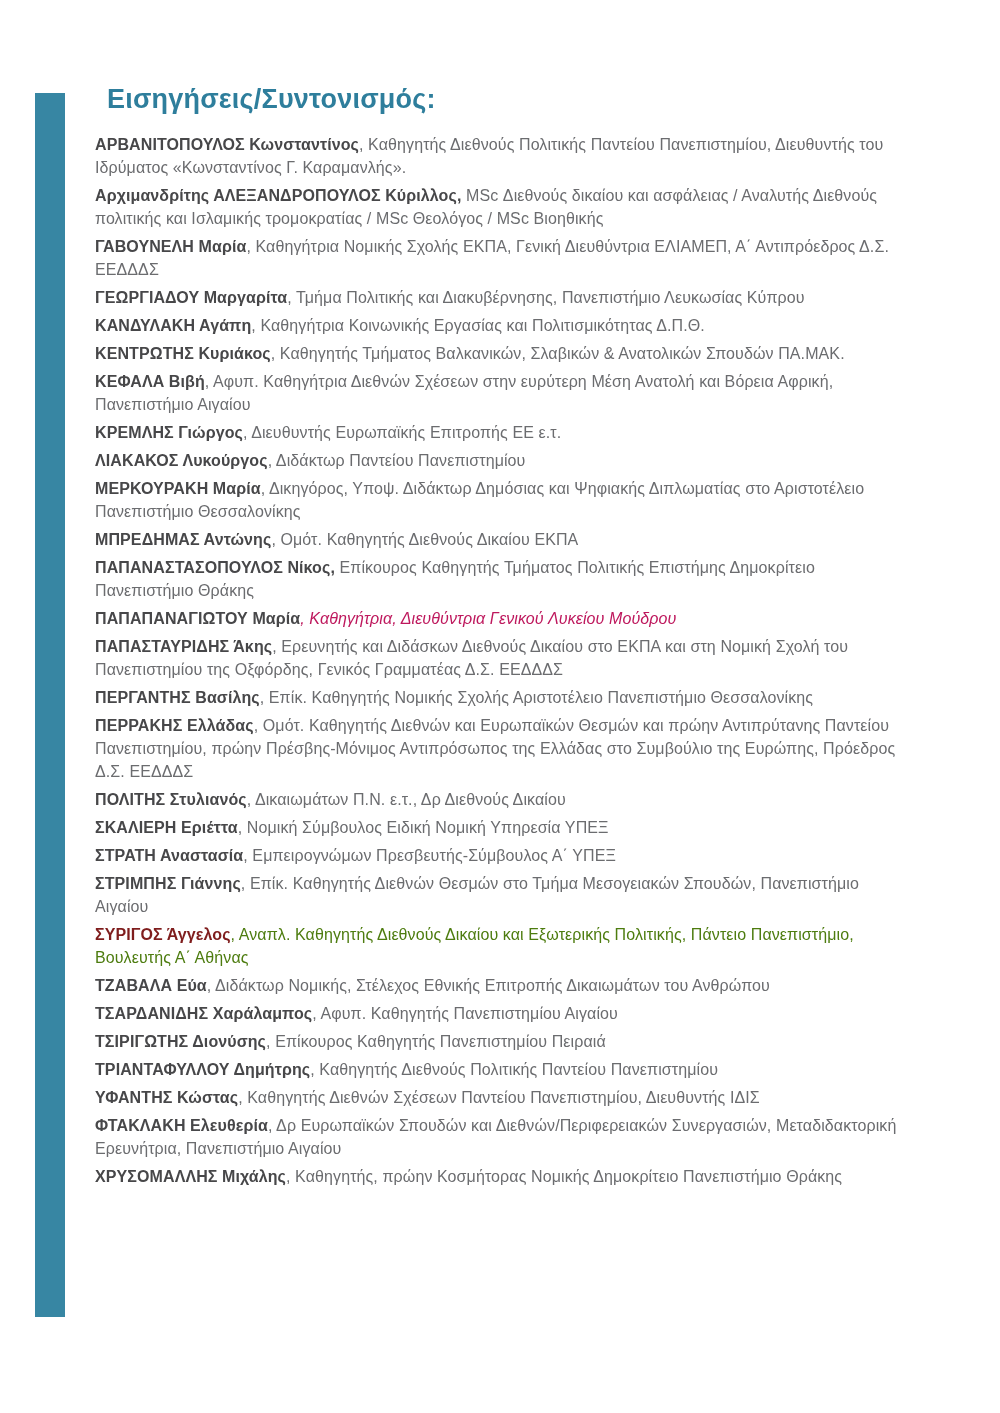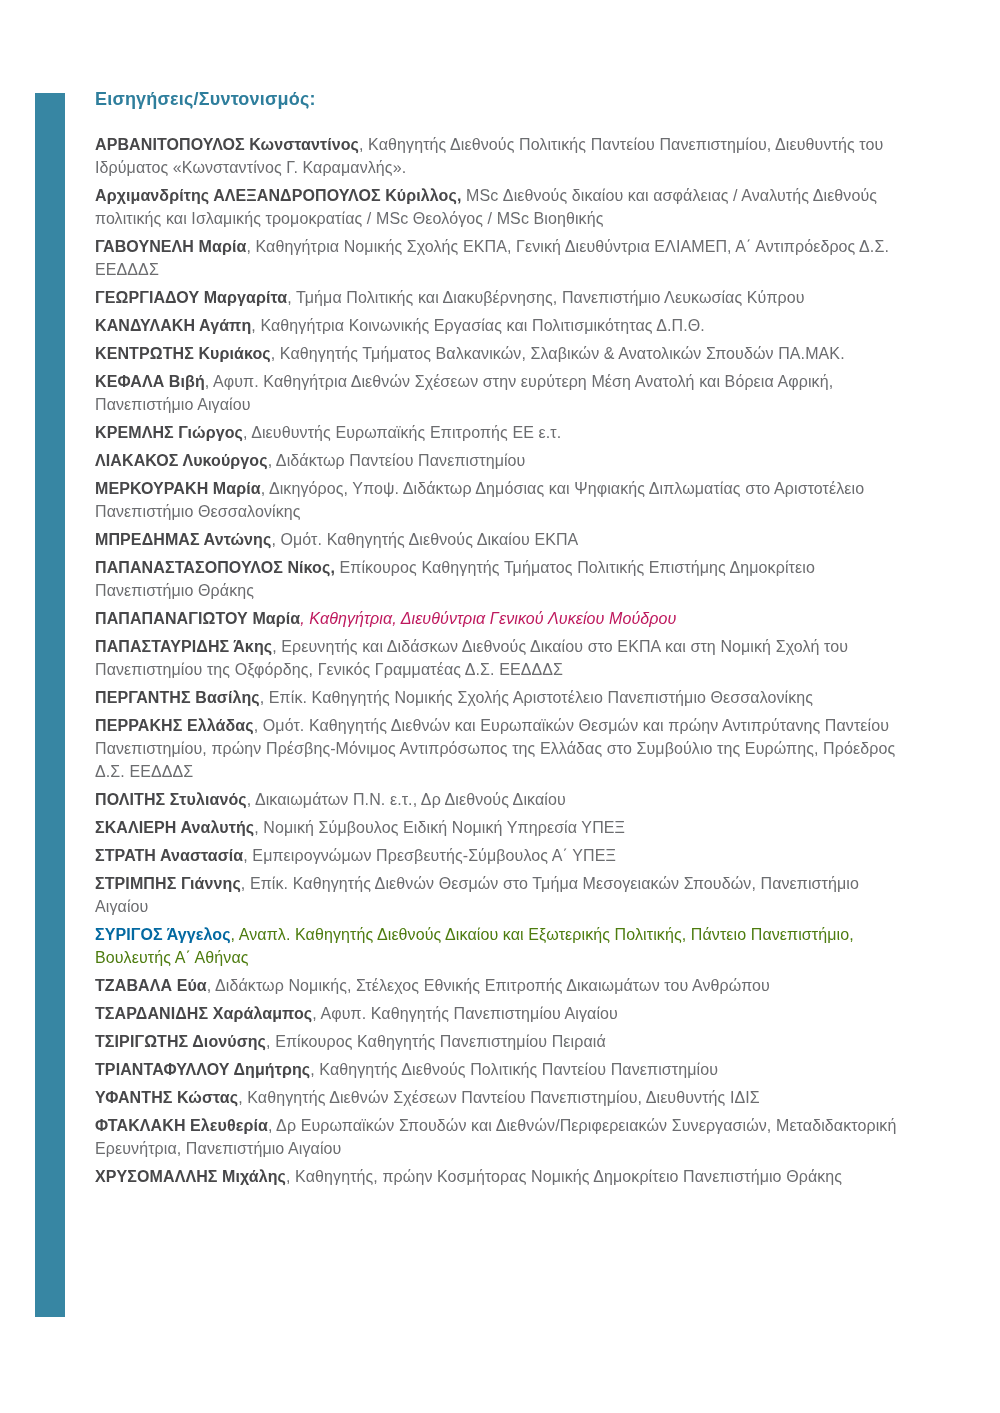--- a/index.html
+++ b/index.html
@@ -23,25 +23,25 @@
     height: 1224px;
     background: #3786a3;
   }
   .content {
     position: absolute;
     left: 95px;
     top: 86px;
     width: 818px;
   }
   .heading {
-    font-size: 18px;
+    font-size: 27px;
     line-height: 26px;
     font-weight: bold;
     color: #2e7e9c;
-    margin: 0 0 21px 0;
+    margin: 0 0 21px 12px;
     letter-spacing: 0.2px;
   }
   .speakers p {
     margin: 0 0 5px 0;
     font-size: 16px;
     line-height: 23px;
     color: #6b6c6f;
     letter-spacing: 0.1px;
   }
   .speakers p strong {
@@ -67,24 +67,24 @@
         <p><strong style="color: rgb(71, 71, 73);">ΚΡΕΜΛΗΣ Γιώργος</strong><span style="color: rgb(107, 108, 111);">, Διευθυντής Ευρωπαϊκής Επιτροπής ΕΕ ε.τ.</span></p>
         <p><strong style="color: rgb(71, 71, 73);">ΛΙΑΚΑΚΟΣ Λυκούργος</strong><span style="color: rgb(107, 108, 111);">, Διδάκτωρ Παντείου Πανεπιστημίου</span></p>
         <p><strong style="color: rgb(71, 71, 73);">ΜΕΡΚΟΥΡΑΚΗ Μαρία</strong><span style="color: rgb(107, 108, 111);">, Δικηγόρος, Υποψ. Διδάκτωρ Δημόσιας και Ψηφιακής Διπλωματίας στο Αριστοτέλειο Πανεπιστήμιο Θεσσαλονίκης</span></p>
         <p><strong style="color: rgb(71, 71, 73);">ΜΠΡΕΔΗΜΑΣ Αντώνης</strong><span style="color: rgb(107, 108, 111);">, Ομότ. Καθηγητής Διεθνούς Δικαίου ΕΚΠΑ</span></p>
         <p><strong style="color: rgb(71, 71, 73);">ΠΑΠΑΝΑΣΤΑΣΟΠΟΥΛΟΣ Νίκος,</strong><span style="color: rgb(107, 108, 111);"> Επίκουρος Καθηγητής Τμήματος Πολιτικής Επιστήμης Δημοκρίτειο Πανεπιστήμιο Θράκης</span></p>
         <p><strong style="color: rgb(71, 71, 73);">ΠΑΠΑΠΑΝΑΓΙΩΤΟΥ Μαρία</strong><span style="color: #be185d; font-style: italic;">, Καθηγήτρια, Διευθύντρια Γενικού Λυκείου Μούδρου</span></p>
         <p><strong style="color: rgb(71, 71, 73);">ΠΑΠΑΣΤΑΥΡΙΔΗΣ Άκης</strong><span style="color: rgb(107, 108, 111);">, Ερευνητής και Διδάσκων Διεθνούς Δικαίου στο ΕΚΠΑ και στη Νομική Σχολή του Πανεπιστημίου της Οξφόρδης, Γενικός Γραμματέας Δ.Σ. ΕΕΔΔΔΣ</span></p>
         <p><strong style="color: rgb(71, 71, 73);">ΠΕΡΓΑΝΤΗΣ Βασίλης</strong><span style="color: rgb(107, 108, 111);">, Επίκ. Καθηγητής Νομικής Σχολής Αριστοτέλειο Πανεπιστήμιο Θεσσαλονίκης</span></p>
         <p><strong style="color: rgb(71, 71, 73);">ΠΕΡΡΑΚΗΣ Ελλάδας</strong><span style="color: rgb(107, 108, 111);">, Ομότ. Καθηγητής Διεθνών και Ευρωπαϊκών Θεσμών και πρώην Αντιπρύτανης Παντείου Πανεπιστημίου, πρώην Πρέσβης-Μόνιμος Αντιπρόσωπος της Ελλάδας στο Συμβούλιο της Ευρώπης, Πρόεδρος Δ.Σ. ΕΕΔΔΔΣ</span></p>
         <p><strong style="color: rgb(71, 71, 73);">ΠΟΛΙΤΗΣ Στυλιανός</strong><span style="color: rgb(107, 108, 111);">, Δικαιωμάτων Π.Ν. ε.τ., Δρ Διεθνούς Δικαίου</span></p>
-        <p><strong style="color: rgb(71, 71, 73);">ΣΚΑΛΙΕΡΗ Αναλυτής</strong><span style="color: rgb(107, 108, 111);">, Νομική Σύμβουλος Ειδική Νομική Υπηρεσία ΥΠΕΞ</span></p>
+        <p><strong style="color: rgb(71, 71, 73);">ΣΚΑΛΙΕΡΗ Εριέττα</strong><span style="color: rgb(107, 108, 111);">, Νομική Σύμβουλος Ειδική Νομική Υπηρεσία ΥΠΕΞ</span></p>
         <p><strong style="color: rgb(71, 71, 73);">ΣΤΡΑΤΗ Αναστασία</strong><span style="color: rgb(107, 108, 111);">, Εμπειρογνώμων Πρεσβευτής-Σύμβουλος Α΄ ΥΠΕΞ</span></p>
         <p><strong style="color: rgb(71, 71, 73);">ΣΤΡΙΜΠΗΣ Γιάννης</strong><span style="color: rgb(107, 108, 111);">, Επίκ. Καθηγητής Διεθνών Θεσμών στο Τμήμα Μεσογειακών Σπουδών, Πανεπιστήμιο Αιγαίου</span></p>
-        <p><strong style="color: #0369a1;">ΣΥΡΙΓΟΣ Άγγελος</strong><span style="color: #4d7c0f;">, Αναπλ. Καθηγητής Διεθνούς Δικαίου και Εξωτερικής Πολιτικής, Πάντειο Πανεπιστήμιο, Βουλευτής Α΄ Αθήνας</span></p>
+        <p><strong style="color: #7f1d1d;">ΣΥΡΙΓΟΣ Άγγελος</strong><span style="color: #4d7c0f;">, Αναπλ. Καθηγητής Διεθνούς Δικαίου και Εξωτερικής Πολιτικής, Πάντειο Πανεπιστήμιο, Βουλευτής Α΄ Αθήνας</span></p>
         <p><strong style="color: rgb(71, 71, 73);">ΤΖΑΒΑΛΑ Εύα</strong><span style="color: rgb(107, 108, 111);">, Διδάκτωρ Νομικής, Στέλεχος Εθνικής Επιτροπής Δικαιωμάτων του Ανθρώπου</span></p>
         <p><strong style="color: rgb(71, 71, 73);">ΤΣΑΡΔΑΝΙΔΗΣ Χαράλαμπος</strong><span style="color: rgb(107, 108, 111);">, Αφυπ. Καθηγητής Πανεπιστημίου Αιγαίου</span></p>
         <p><strong style="color: rgb(71, 71, 73);">ΤΣΙΡΙΓΩΤΗΣ Διονύσης</strong><span style="color: rgb(107, 108, 111);">, Επίκουρος Καθηγητής Πανεπιστημίου Πειραιά</span></p>
         <p><strong style="color: rgb(71, 71, 73);">ΤΡΙΑΝΤΑΦΥΛΛΟΥ Δημήτρης</strong><span style="color: rgb(107, 108, 111); margin-top: 8px;">, Καθηγητής Διεθνούς Πολιτικής Παντείου Πανεπιστημίου</span></p>
         <p><strong style="color: rgb(71, 71, 73);">ΥΦΑΝΤΗΣ Κώστας</strong><span style="color: rgb(107, 108, 111);">, Καθηγητής Διεθνών Σχέσεων Παντείου Πανεπιστημίου, Διευθυντής ΙΔΙΣ</span></p>
         <p><strong style="color: rgb(71, 71, 73);">ΦΤΑΚΛΑΚΗ Ελευθερία</strong><span style="color: rgb(107, 108, 111);">, Δρ Ευρωπαϊκών Σπουδών και Διεθνών/Περιφερειακών Συνεργασιών, Μεταδιδακτορική Ερευνήτρια, Πανεπιστήμιο Αιγαίου</span></p>
         <p><strong style="color: rgb(71, 71, 73);">ΧΡΥΣΟΜΑΛΛΗΣ Μιχάλης</strong><span style="color: rgb(107, 108, 111);">, Καθηγητής, πρώην Κοσμήτορας Νομικής Δημοκρίτειο Πανεπιστήμιο Θράκης</span></p>
       </div>
   </div>
 </div>

